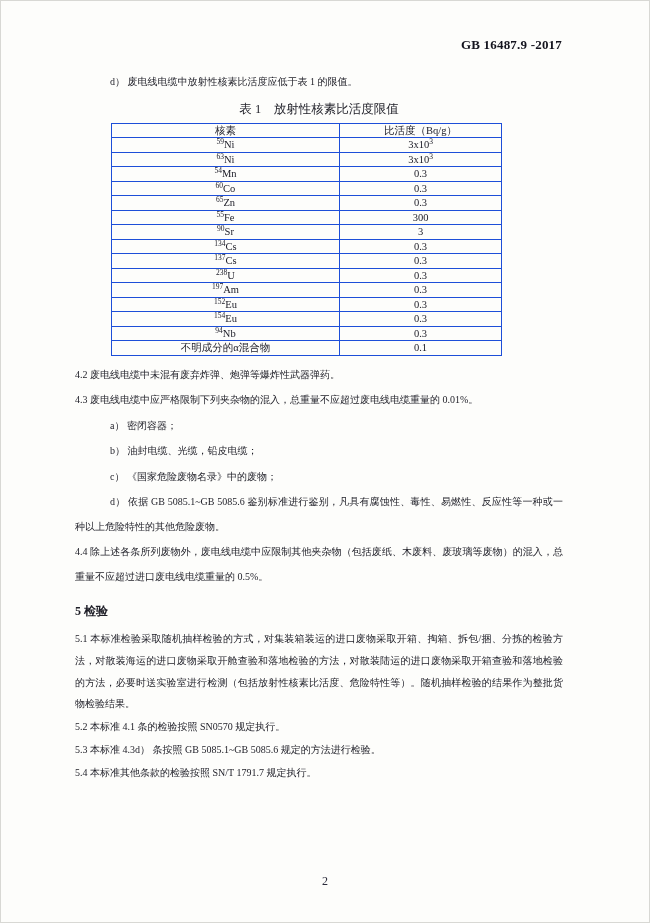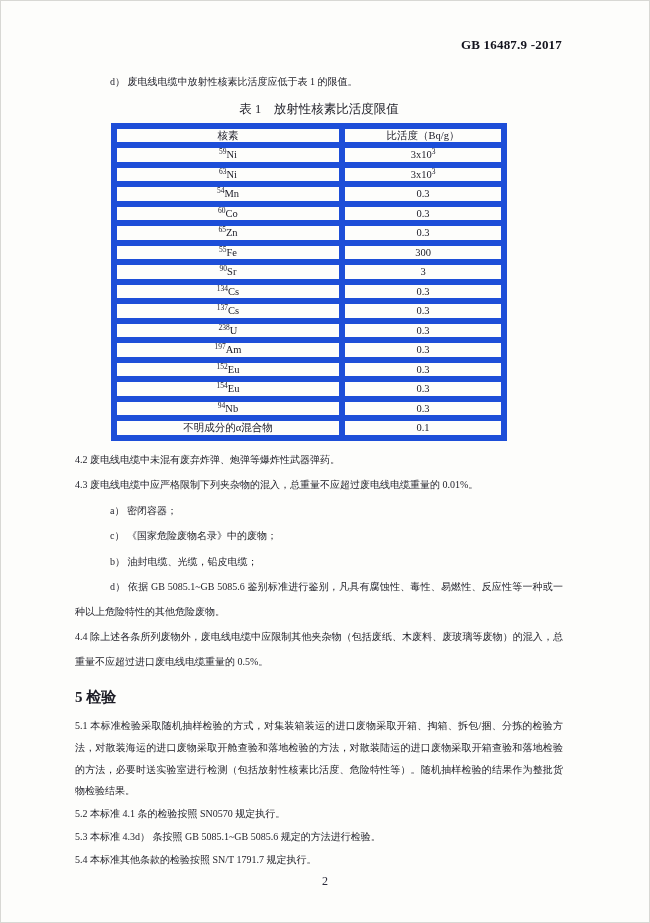--- a/index.html
+++ b/index.html
@@ -33,32 +33,32 @@
   }
   .limits-table {
     border-collapse:collapse;
     margin-left:36px;
     width:390px;
     font-size:10.5px;
     table-layout:fixed;
     color:#20202b;
   }
   .limits-table td, .limits-table th {
-    border:6px solid #1d4ed8;
+    border:1px solid #1d4ed8;
     text-align:center;
     font-weight:normal;
     height:13.5px; line-height:13.5px;
     padding:0 2px;
     overflow:hidden; white-space:nowrap;
   }
   .limits-table col.c1 { width:228px; }
   .limits-table col.c2 { width:162px; }
   .limits-table sup { font-size:7.5px; line-height:0; }
   .h-sec {
-    font-weight:bold; font-size:15px;
+    font-weight:bold; font-size:12px;
     margin:14px 0 8px 0;
   }
   .gap-table { margin-top:7px; }
   .footer-pagenum {
     position:absolute; bottom:34px; left:0; width:100%;
     text-align:center; font-size:12px; color:#2a2a3a;
   }
 </style>
 </head>
 <body>
@@ -144,22 +144,22 @@
           <tr>
             <td>不明成分的α混合物</td>
             <td>0.1</td>
           </tr>
         </tbody>
     </table>
 
     <p class="para gap-table">4.2 废电线电缆中未混有废弃炸弹、炮弹等爆炸性武器弹药。</p>
     <p class="para">4.3 废电线电缆中应严格限制下列夹杂物的混入，总重量不应超过废电线电缆重量的 0.01%。</p>
     <p class="para indent">a） 密闭容器；</p>
+    <p class="para indent">b） 油封电缆、光缆，铅皮电缆；</p>
     <p class="para indent">c） 《国家危险废物名录》中的废物；</p>
-    <p class="para indent">b） 油封电缆、光缆，铅皮电缆；</p>
     <p class="para indent">d） 依据 GB 5085.1~GB 5085.6 鉴别标准进行鉴别，凡具有腐蚀性、毒性、易燃性、反应性等一种或一种以上危险特性的其他危险废物。</p>
     <p class="para">4.4 除上述各条所列废物外，废电线电缆中应限制其他夹杂物（包括废纸、木废料、废玻璃等废物）的混入，总重量不应超过进口废电线电缆重量的 0.5%。</p>
 
     <div class="h-sec">5 检验</div>
 
     <p class="para tight">5.1 本标准检验采取随机抽样检验的方式，对集装箱装运的进口废物采取开箱、掏箱、拆包/捆、分拣的检验方法，对散装海运的进口废物采取开舱查验和落地检验的方法，对散装陆运的进口废物采取开箱查验和落地检验的方法，必要时送实验室进行检测（包括放射性核素比活度、危险特性等）。随机抽样检验的结果作为整批货物检验结果。</p>
     <p class="para tight">5.2 本标准 4.1 条的检验按照 SN0570 规定执行。</p>
     <p class="para tight">5.3 本标准 4.3d） 条按照 GB 5085.1~GB 5085.6 规定的方法进行检验。</p>
     <p class="para tight">5.4 本标准其他条款的检验按照 SN/T 1791.7 规定执行。</p>
 

